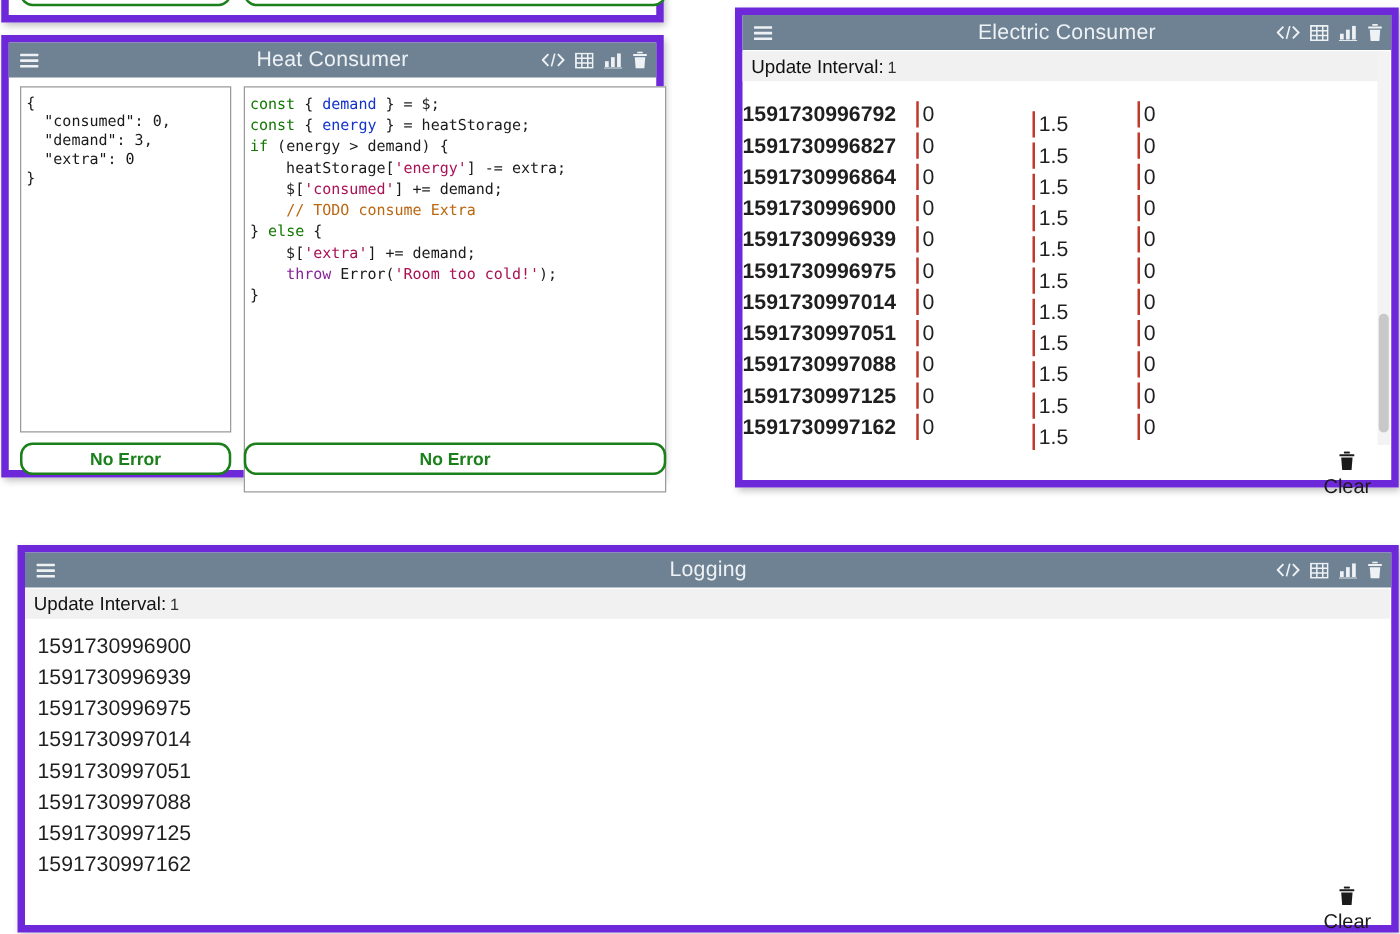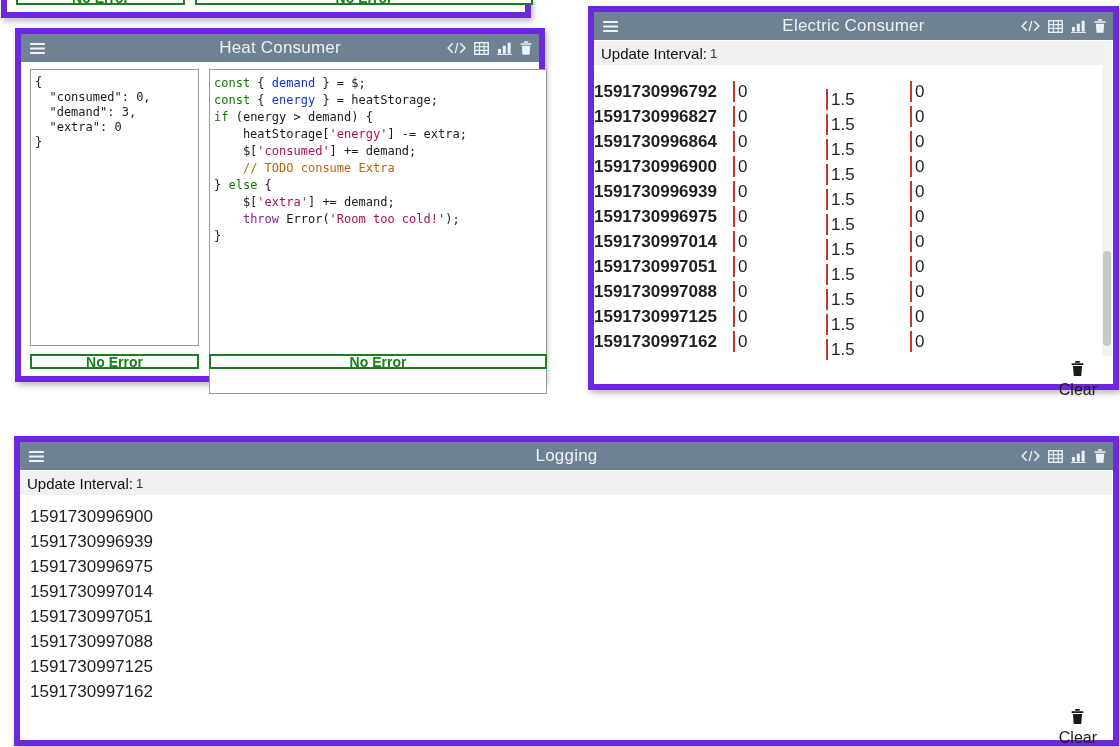--- a/index.html
+++ b/index.html
@@ -10,34 +10,34 @@
          box-shadow:2px 3px 6px rgba(0,0,0,0.28);box-sizing:border-box;}
   .phead{position:relative;height:28px;background:#6e8293;display:flex;
          align-items:center;color:#eef2f5;}
   .ptitle{position:absolute;left:0;right:0;text-align:center;font-size:17px;letter-spacing:.2px;}
   .menu{margin-left:9px;z-index:2;display:flex;cursor:pointer;}
   .hicons{margin-left:auto;margin-right:7px;z-index:2;display:flex;align-items:center;gap:8px;}
   .hicon{display:flex;cursor:pointer;}
   .ic{display:block;fill:currentColor;}
 
   
-  #heat{left:15px;top:28px;width:530px;height:354px;}
+  #heat{left:1px;top:28px;width:530px;height:354px;}
   .code-box{position:absolute;box-sizing:border-box;border:1px solid #9a9a9a;background:#fff;
             font-family:"DejaVu Sans Mono",monospace;font-size:12px;color:#1a1a1a;
             padding:5px 4px;overflow:hidden;}
   #state-box{left:9px;top:35px;width:169px;height:277px;line-height:15px;}
   #code-box{left:188px;top:35px;width:338px;height:325px;line-height:17px;}
   .cl{white-space:pre;}
   .tok-kw{color:#117700;}
   .tok-kw2{color:#882299;}
   .tok-def{color:#1133cc;}
   .tok-str{color:#aa1155;}
   .tok-com{color:#bb6611;}
-  .no-error{position:absolute;box-sizing:border-box;height:15px;background:#fff;
-            border:2px solid #1b801b;border-radius:0;color:#1b801b;font-family:inherit;
+  .no-error{position:absolute;box-sizing:border-box;height:26px;background:#fff;
+            border:2px solid #1b801b;border-radius:10px;color:#1b801b;font-family:inherit;
             font-weight:700;font-size:14px;display:flex;align-items:center;justify-content:center;
             padding:4px;cursor:pointer;}
   #heat .b1{left:9px;top:320px;width:169px;}
   #heat .b2{left:188px;top:320px;width:338px;}
 
   
   #partial{left:1px;top:-44px;width:530px;height:62px;}
   #partial .b1{left:9px;bottom:7px;top:auto;width:169px;}
   #partial .b2{left:188px;bottom:7px;top:auto;width:338px;}
 

